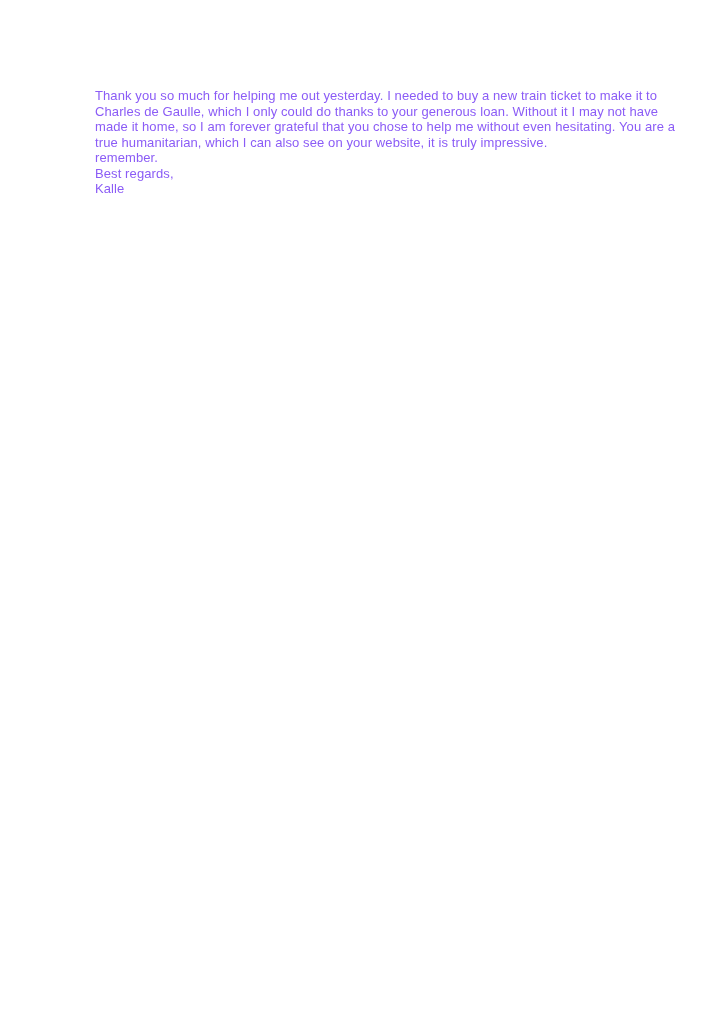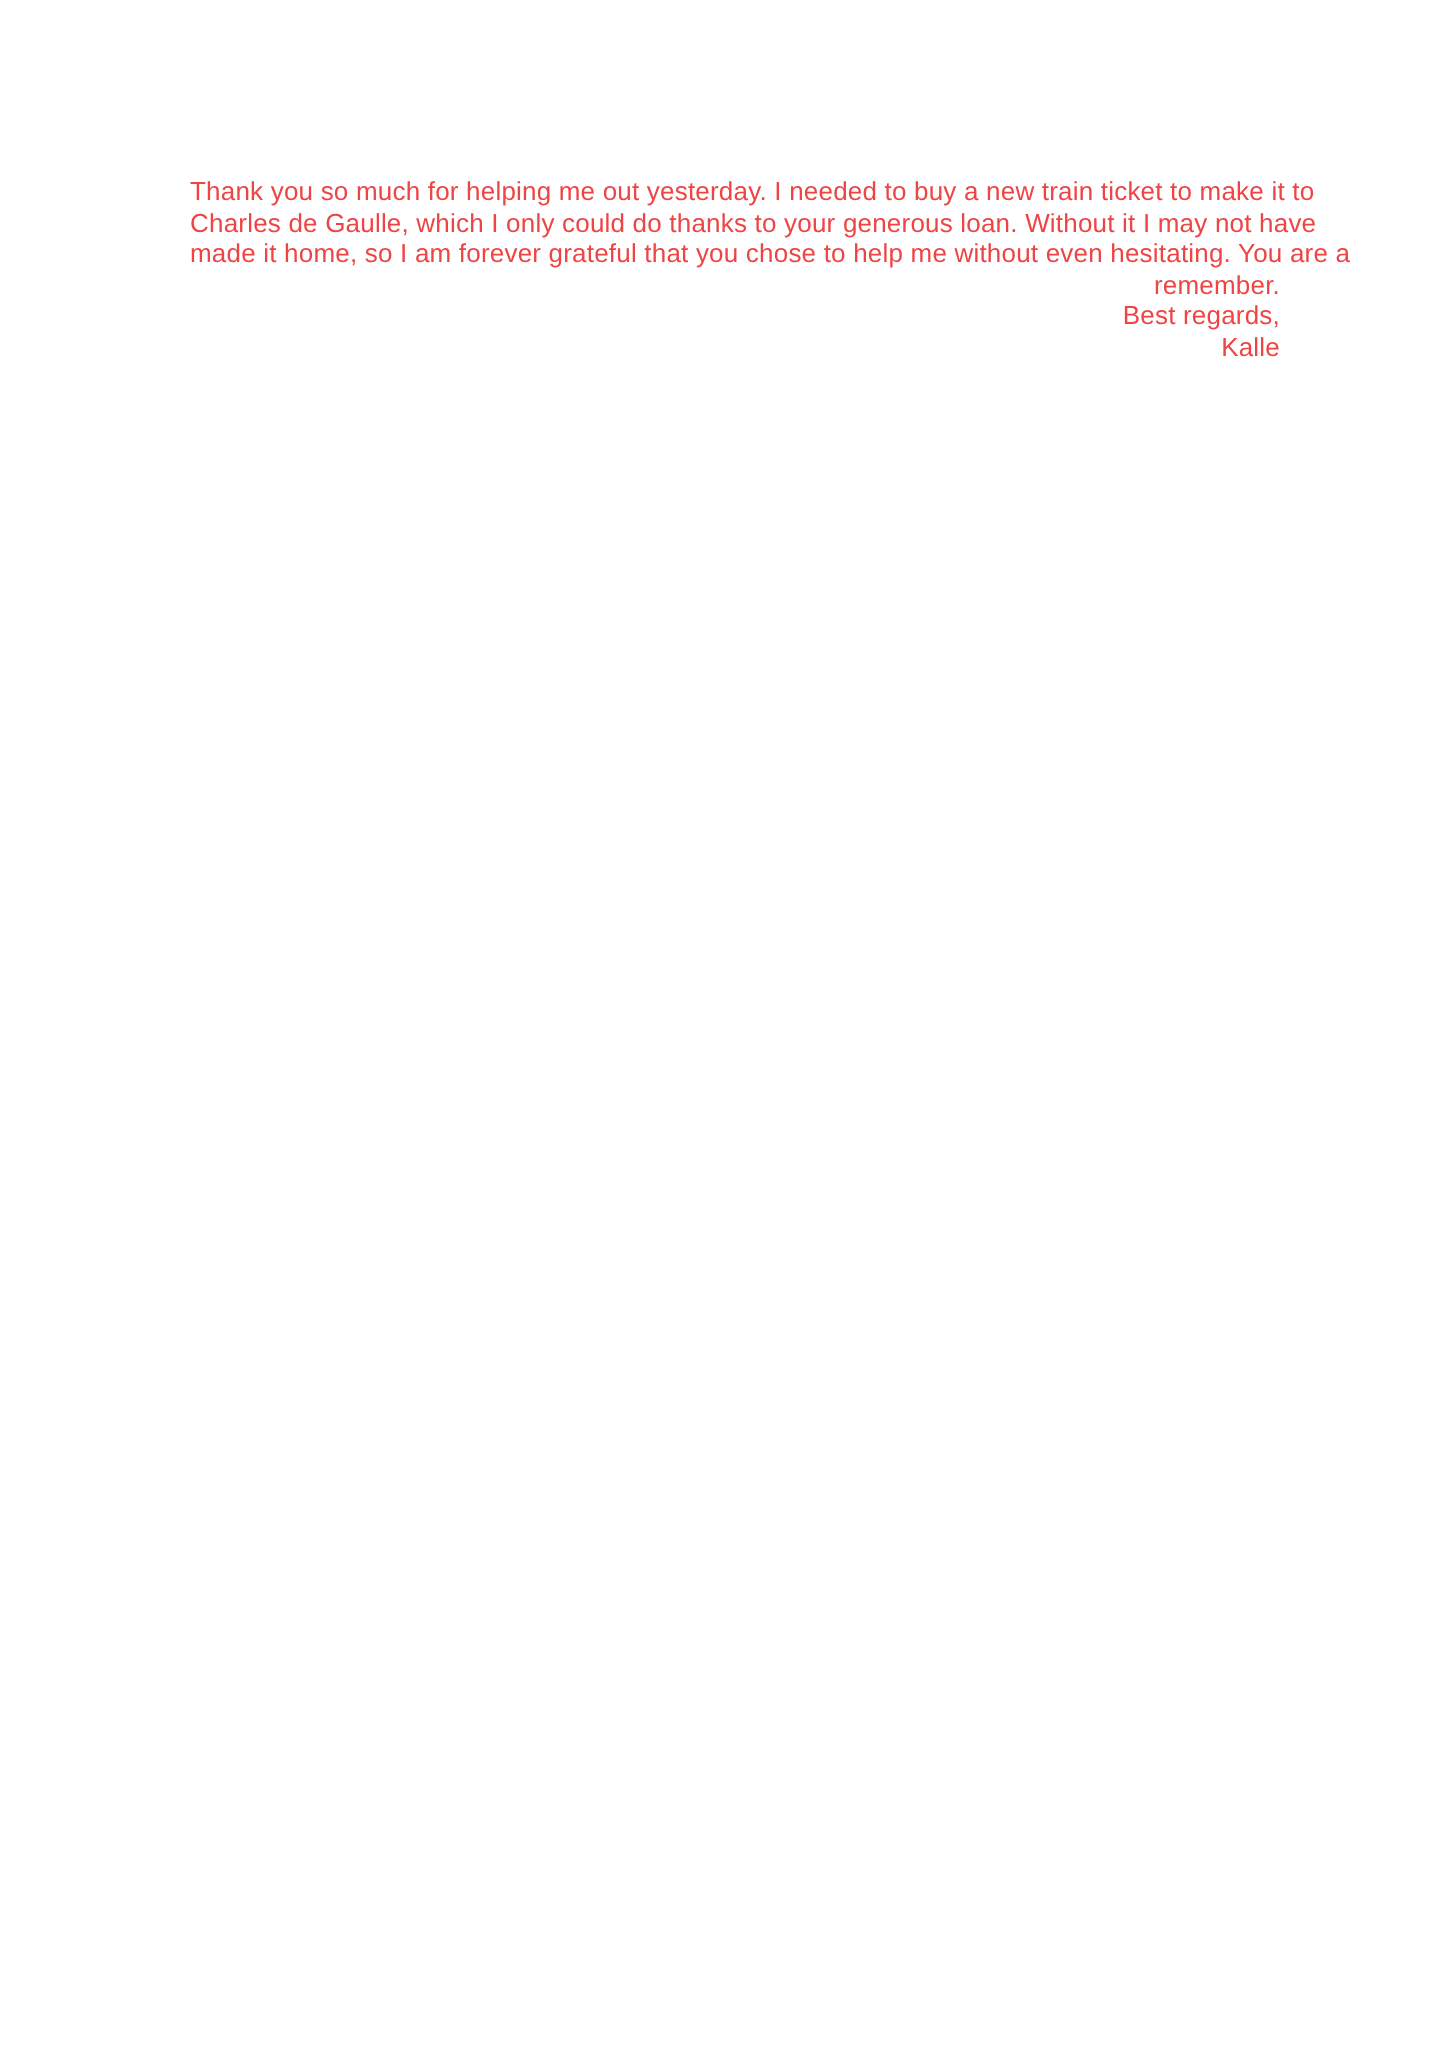--- a/index.html
+++ b/index.html
@@ -20,36 +20,37 @@
     top: 0;
     width: 724px;
     height: 1024px;
     background: #ffffff;
   }
   .letter-body {
     position: absolute;
     left: 95px;
     top: 88px;
     width: 545px;
-    color: #ef4444;
+    color: #8b5cf6;
     font-size: 13px;
     line-height: 15.5px;
     letter-spacing: 0.1px;
-    text-align: right;
+    text-align: left;
   }
   .letter-line {
     white-space: pre;
     min-height: 15.5px;
   }
 </style>
 </head>
 <body>
 
 <div class="document-page">
   <div class="letter-body">
     <div class="letter-line">Thank you so much for helping me out yesterday. I needed to buy a new train ticket to make it to</div>
     <div class="letter-line">Charles de Gaulle, which I only could do thanks to your generous loan. Without it I may not have</div>
     <div class="letter-line">made it home, so I am forever grateful that you chose to help me without even hesitating. You are a</div>
+    <div class="letter-line">true humanitarian, which I can also see on your website, it is truly impressive.</div>
     <div class="letter-line">remember.</div>
     <div class="letter-line">Best regards,</div>
     <div class="letter-line">Kalle</div>
   </div>
 </div>
 
 </body></html>

